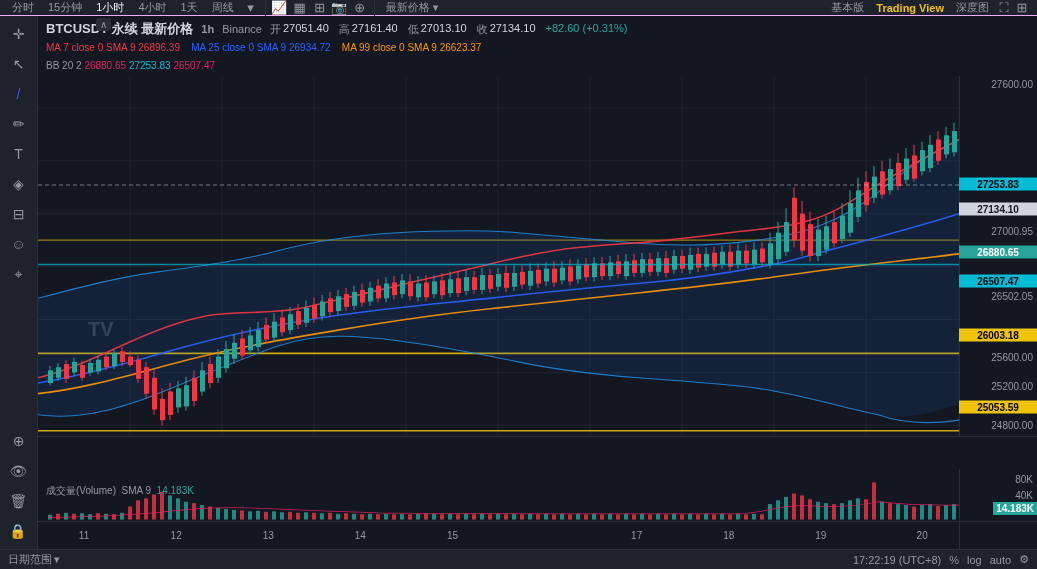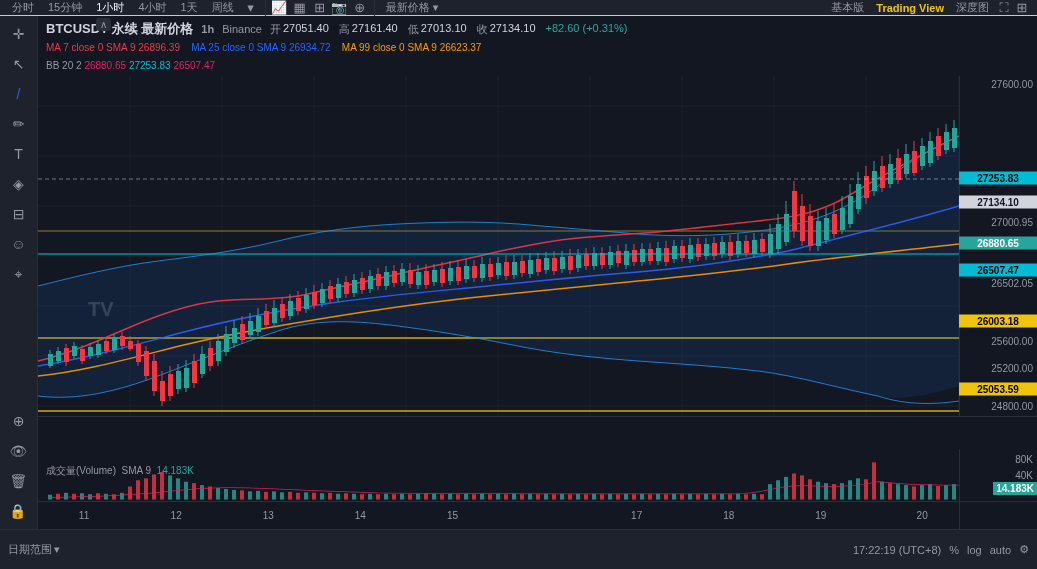--- a/index.html
+++ b/index.html
@@ -252,21 +252,21 @@
       color: #9598a1;
       transform: translateX(-50%);
     }
     .time-axis-right {
       width: 78px;
       border-left: 1px solid #2a2e39;
     }
 
     
     .bottom-bar {
-      height: 40px;
+      height: 20px;
       background: #1e222d;
       border-top: 1px solid #2a2e39;
       display: flex;
       align-items: center;
       padding: 0 8px;
       gap: 8px;
       flex-shrink: 0;
     }
     .bottom-bar-left {
       display: flex;

